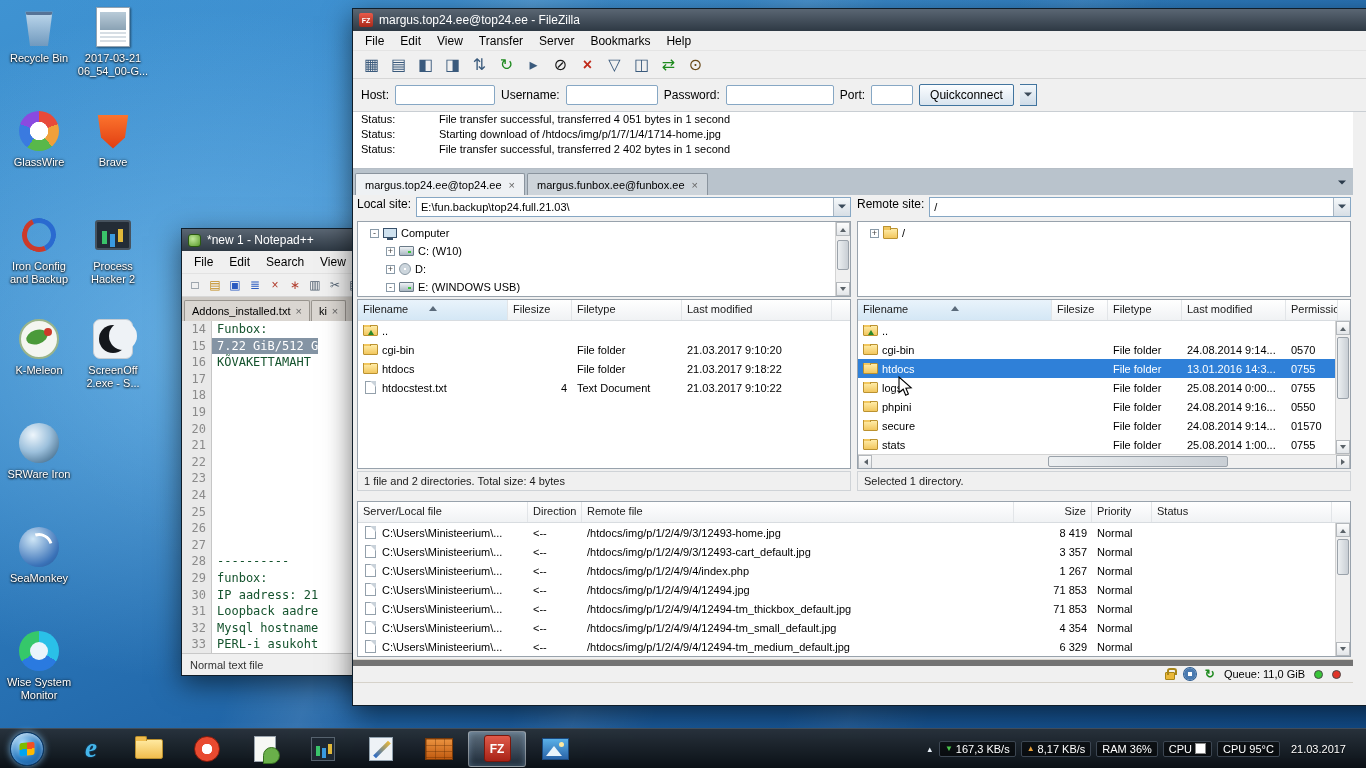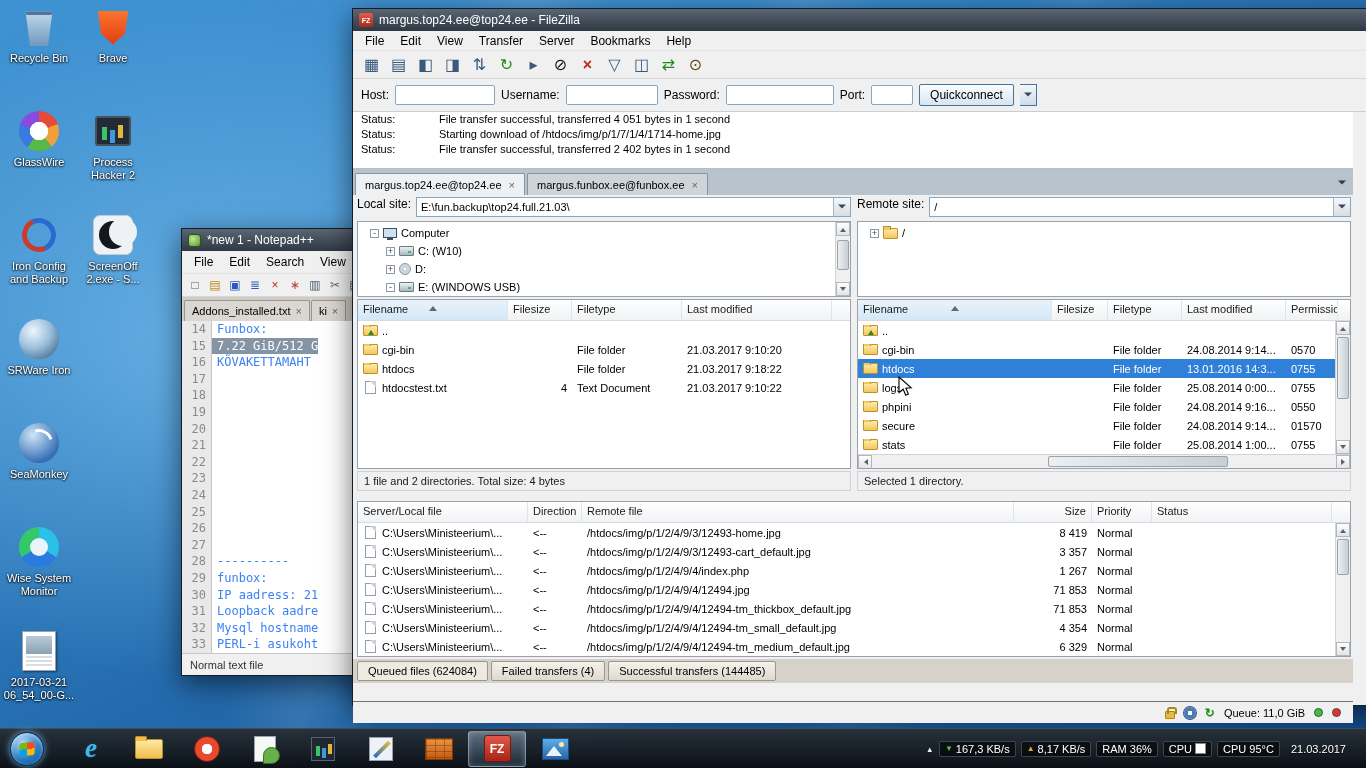--- a/index.html
+++ b/index.html
@@ -59,21 +59,21 @@
 .mi{padding:2px 8px;white-space:nowrap}
 .np-toolbar{height:24px;background:#f0f0f0;border-top:1px solid #e2e2e2;border-bottom:1px solid #d8d8d8;display:flex;align-items:center;gap:2px;padding-left:4px}
 .nbtn{width:18px;height:18px;display:flex;align-items:center;justify-content:center;font-size:12px;color:#51holder;color:#516070;border-radius:2px;background:#f0f0f0}
 .nbtn.ic-save,.nbtn.ic-save-all{color:#2a5ac0}.nbtn.ic-open-file{color:#c08a1a}.nbtn.ic-undo,.nbtn.ic-redo{color:#2a8a2a}.nbtn.ic-close,.nbtn.ic-close-all{color:#b03a2a}
 .np-tabs{height:24px;background:#cfcbc6;display:flex;align-items:flex-end;padding-left:2px;gap:1px;overflow:hidden}
 .ntab{height:21px;display:flex;align-items:center;gap:5px;padding:0 7px;font-size:11px;background:#dad6d1;border:1px solid #98948e;border-bottom:none;border-radius:2px 2px 0 0;white-space:nowrap}
 .tclose::before{content:"×";font-size:11px;color:#666;line-height:1}
 .np-editor{position:absolute;left:0;top:92px;width:356px;height:332px;background:#fff;overflow:hidden}
 .nline{display:flex;height:16.6px;line-height:16.6px;font-family:"DejaVu Sans Mono",monospace;font-size:12px}
 .lnum{flex:0 0 30px;background:#e9e9e9;color:#8a8a8a;text-align:right;padding-right:5px;border-right:1px solid #c6c6c6}
-.ltext{padding-left:5px;white-space:pre;color:#3b82f6}
+.ltext{padding-left:5px;white-space:pre;color:#14532d}
 .ltext.on{background:#8494a4;color:#fff}
 .np-status{position:absolute;left:0;top:424px;width:356px;height:22px;background:#f0f0f0;border-top:1px solid #c8c8c8;display:flex;align-items:center;padding-left:8px;font-size:11px;color:#333}
 
 
 #fz{left:352px;top:8px;width:1190px;height:698px;z-index:10}
 .fz-appicon{width:14px;height:14px;flex:0 0 auto;background:linear-gradient(#e85a4a,#a82a1a);border-radius:2px;display:flex;align-items:center;justify-content:center}
 .fz-appicon::before{content:"FZ";font-size:7px;font-weight:bold;color:#fff}
 .fz-menu{height:20px;background:#f0f0f0;display:flex;align-items:center;padding-left:4px;font-size:12px;border-bottom:1px solid #e4e4e4}
 .fz-toolbar{height:28px;background:#f0f0f0;display:flex;align-items:center;gap:2px;padding-left:6px;border-bottom:1px solid #d6d6d6}
 .tbtn{width:25px;height:22px;display:flex;align-items:center;justify-content:center;font-size:16px;color:#3a5a7c;border-radius:2px}
@@ -129,21 +129,21 @@
 .sarr{position:absolute;width:14px;height:14px;background:linear-gradient(#fdfdfd,#e2e5e8);border:1px solid #b4b8bc;display:flex;align-items:center;justify-content:center}
 .sarr::after{content:"";border:3px solid transparent}
 .sa-up{top:0;left:0}.sa-up::after{border-bottom:4px solid #5a6268;margin-top:-2px}
 .sa-dn{bottom:0;left:0}.sa-dn::after{border-top:4px solid #5a6268;margin-bottom:-2px}
 .sa-lf{left:0;top:0}.sa-lf::after{border-right:4px solid #5a6268;margin-left:-2px}
 .sa-rt{right:0;top:0}.sa-rt::after{border-left:4px solid #5a6268;margin-right:-2px}
 .thumb{position:absolute;background:linear-gradient(90deg,#eceff1,#c9cfd5);border:1px solid #9aa2aa;border-radius:2px}
 .fz-qtabs{position:absolute;left:0;top:650px;width:1000px;height:24px;background:#d6d2ca;display:flex;align-items:center;gap:3px;padding-left:4px}
 .qtab{height:20px;display:flex;align-items:center;padding:0 10px;font-size:11px;background:linear-gradient(#f4f2ec,#ddd9d1);border:1px solid #9a968e;border-radius:2px}
 .qtab.on{font-weight:normal;background:#edeae2}
-.fz-status{position:absolute;left:0;top:692px;width:1000px;height:22px;background:#f0f0f0;border-top:1px solid #737373;display:flex;font-size:11px}
+.fz-status{position:absolute;left:0;top:651px;width:1000px;height:22px;background:#f0f0f0;border-top:6px solid #737373;display:flex;font-size:11px}
 .fz-status .right{margin-left:auto;display:flex;align-items:center;gap:9px;padding-right:12px}
 .lockico{width:10px;height:8px;background:#eab83a;border:1px solid #a8861a;border-radius:1px;position:relative;margin-top:4px}
 .lockico::before{content:"";position:absolute;left:1px;top:-5px;width:6px;height:5px;border:2px solid #a8861a;border-bottom:none;border-radius:3px 3px 0 0}
 .gearico{width:12px;height:12px;border-radius:50%;background:radial-gradient(circle,#fff 0 25%,#4a7ab0 26%);box-shadow:0 0 0 1px #2a5a90}
 .syncico::before{content:"↻";color:#1e8a1e;font-size:12px;font-weight:bold}
 .led{width:9px;height:9px;border-radius:50%;border:1px solid #4a4a4a}
 .led-g{background:#38c438}.led-r{background:#e03428}
 
 
 #cursor{position:absolute;left:898px;top:376px;z-index:60;pointer-events:none}
@@ -203,20 +203,26 @@
         <div class="dlabel">GlassWire</div>
       </div>
 
       <div class="dicon">
         <div class="dart">
           <div class="art ic-iron-config"></div>
         </div>
         <div class="dlabel">Iron Config and Backup</div>
       </div>
 
+      <div class="dicon">
+        <div class="dart">
+          <div class="art ic-k-meleon"></div>
+        </div>
+        <div class="dlabel">K-Meleon</div>
+      </div>
 
       <div class="dicon">
         <div class="dart">
           <div class="art ic-srware-iron"></div>
         </div>
         <div class="dlabel">SRWare Iron</div>
       </div>
 
       <div class="dicon">
         <div class="dart">

